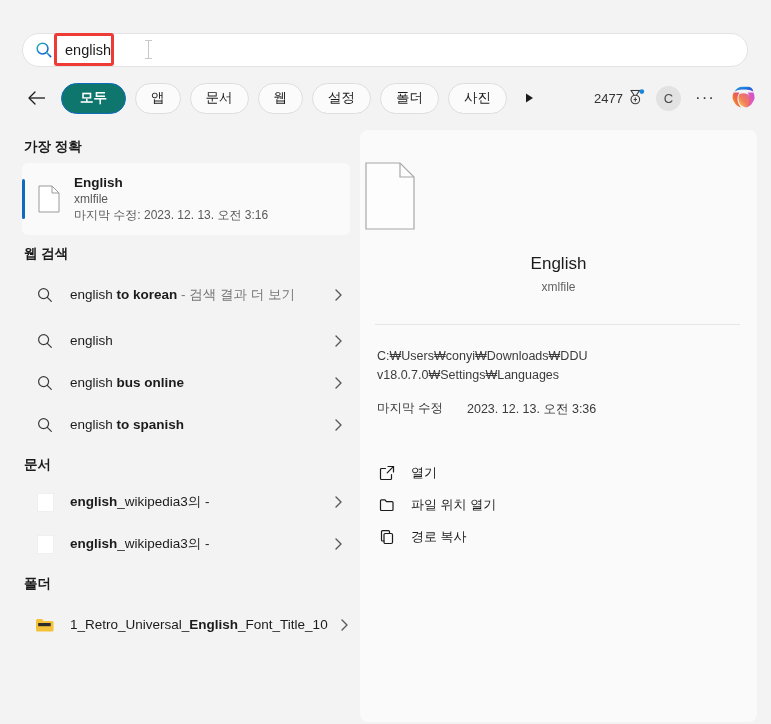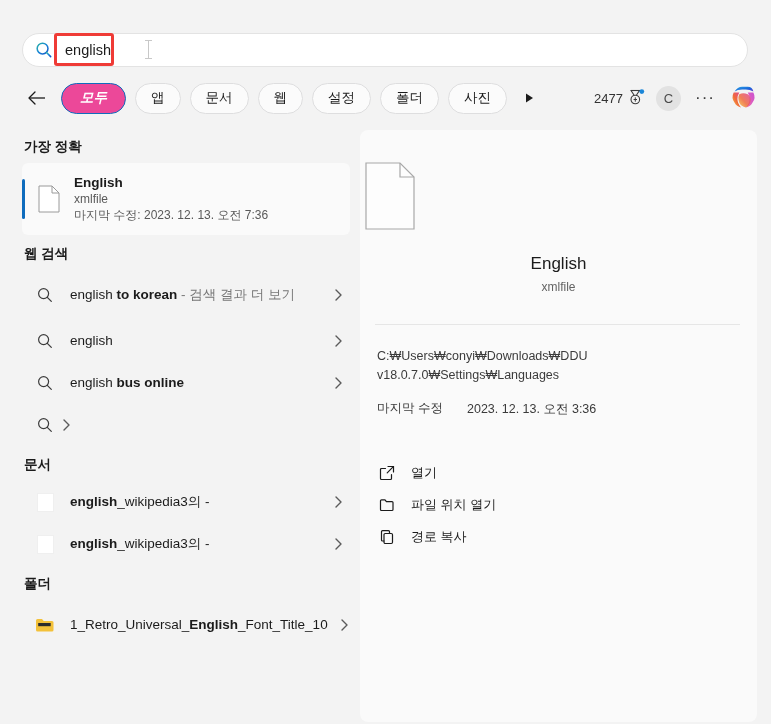--- a/index.html
+++ b/index.html
@@ -50,23 +50,22 @@
     width: 30px; height: 30px; display: flex; align-items: center;
     justify-content: center; flex: 0 0 auto; cursor: pointer;
   }
   .chip {
     height: 31px; padding: 0 15px; border-radius: 16px;
     border: 1px solid #dededf; background: #fbfbfb;
     display: flex; align-items: center; justify-content: center;
     font-size: 13.5px; color: #1b1b1b; cursor: pointer; white-space: nowrap;
   }
   .chip.active {
-    background: #ec4899; border-color: #0f6cbd; color: #ffffff; font-weight: 600;
+    background: #0f766e; border-color: #0f6cbd; color: #ffffff; font-weight: 600;
     padding: 0 18px;
-    font-style: italic;
   }
   .more-arrow {
     width: 22px; height: 30px; display: flex; align-items: center;
     justify-content: center; cursor: pointer; margin-left: 2px;
   }
   .topright {
     position: absolute; right: 12px; top: 80px;
     height: 36px; display: flex; align-items: center; gap: 11px; text-align: right;
   }
   .rewards { display: flex; align-items: center; gap: 5px; cursor: pointer; }
@@ -265,21 +264,21 @@
 
     <div class="best-card">
       <div class="accent"></div>
       <svg class="ficon" width="26" height="30" viewBox="0 0 26 30">
         <path d="M3 2 H16 L23 9 V28 H3 Z" fill="#ffffff" stroke="#9a9a9a" stroke-width="1"></path>
         <path d="M16 2 V9 H23" fill="none" stroke="#9a9a9a" stroke-width="1"></path>
       </svg>
       <div class="best-text">
         <div class="best-name">English</div>
         <div class="best-sub">xmlfile</div>
-        <div class="best-date">마지막 수정: 2023. 12. 13. 오전 7:36</div>
+        <div class="best-date">마지막 수정: 2023. 12. 13. 오전 3:16</div>
       </div>
     </div>
 
     <div class="sect-title">웹 검색</div>
 
     <div class="row" style="min-height:50px;">
       <span class="ricon">
         <svg width="16" height="16" viewBox="0 0 16 16">
           <circle cx="6.6" cy="6.6" r="5" fill="none" stroke="#3b3b3b" stroke-width="1.2"></circle>
           <line x1="10.3" y1="10.3" x2="14.3" y2="14.3" stroke="#3b3b3b" stroke-width="1.2" stroke-linecap="round"></line>
@@ -323,20 +322,21 @@
       </span>
     </div>
 
     <div class="row">
       <span class="ricon">
         <svg width="16" height="16" viewBox="0 0 16 16">
           <circle cx="6.6" cy="6.6" r="5" fill="none" stroke="#3b3b3b" stroke-width="1.2"></circle>
           <line x1="10.3" y1="10.3" x2="14.3" y2="14.3" stroke="#3b3b3b" stroke-width="1.2" stroke-linecap="round"></line>
         </svg>
       </span>
+      <span class="rlabel"><span>english </span><b>to spanish</b></span>
       <span class="chev">
         <svg width="10" height="14" viewBox="0 0 10 14">
             <polyline points="2,2 7,7 2,12" fill="none" stroke="#5a5a5a" stroke-width="1.4" stroke-linecap="round" stroke-linejoin="round"></polyline>
           </svg>
       </span>
     </div>
 
     <div class="sect-title">문서</div>
 
     <div class="row">

